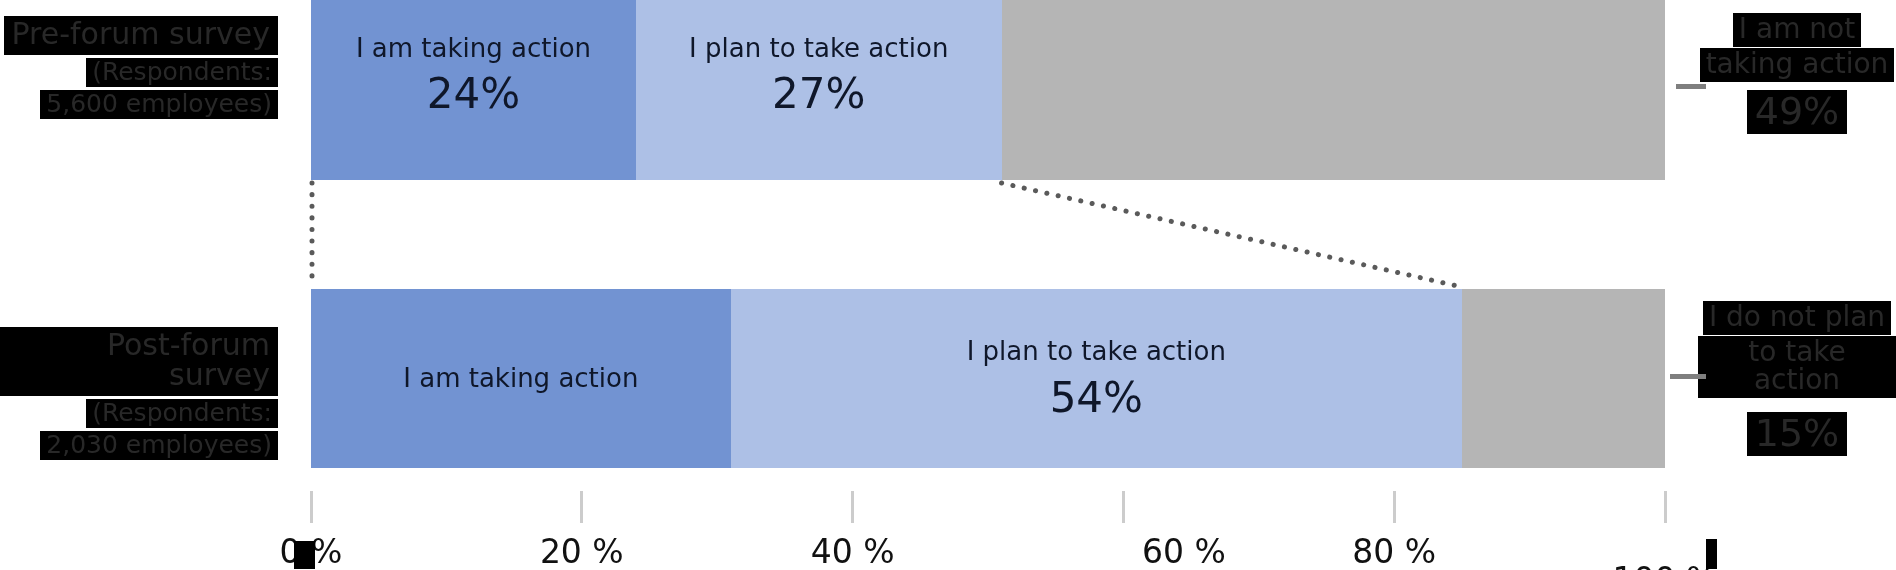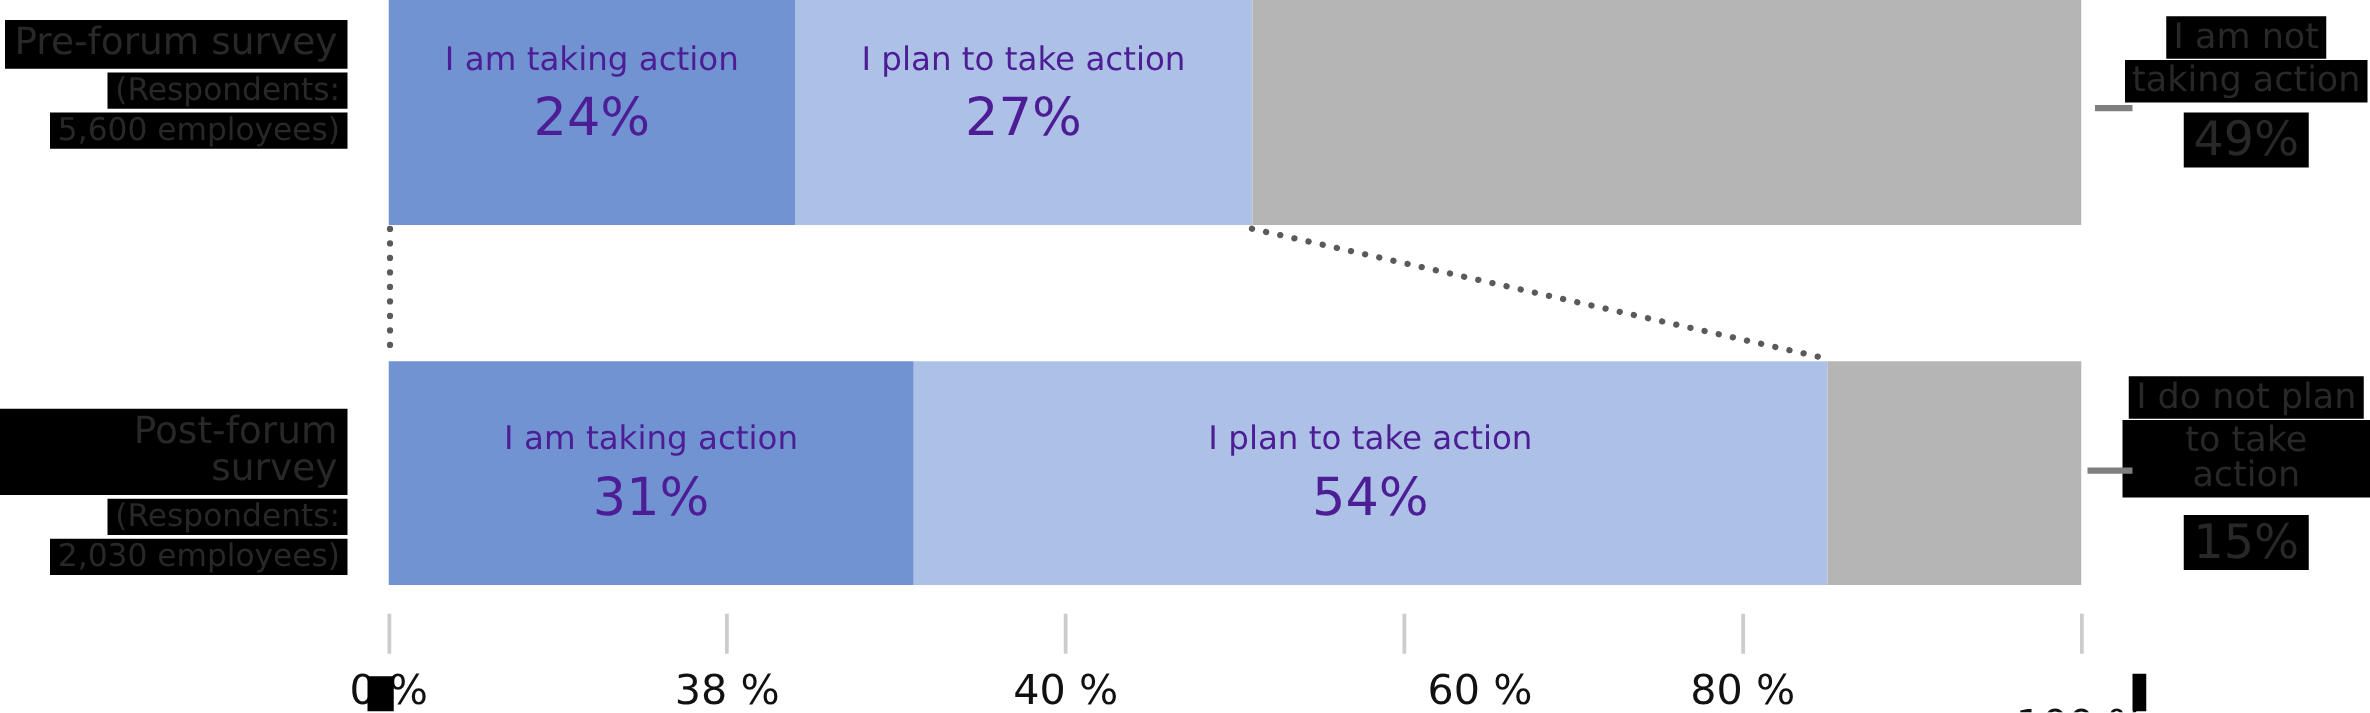--- a/index.html
+++ b/index.html
@@ -11,21 +11,21 @@
     overflow:hidden;
   }
   
   .bar{position:absolute;left:311px;width:1354px;}
   .bar-top{top:0;height:180px;}
   .bar-bottom{top:289px;height:179px;}
   .seg{
     position:absolute;top:0;height:100%;
     display:flex;flex-direction:column;
     align-items:center;justify-content:center;
-    color:#4c1d95;
+    color:#0f172a;
   }
   .bar-top .seg{padding-bottom:30px;box-sizing:border-box;}
   .seg-label{font-size:26px;line-height:1.25;white-space:nowrap;}
   .seg-pct{font-size:42px;line-height:1.15;margin-top:6px;white-space:nowrap;}
   
   .row-head{position:absolute;left:0;width:278px;text-align:right;line-height:1.0;}
   .row-head-top{top:16px;}
   .row-head-bottom{top:327px;}
   .hl{
     display:inline-block;background:#000;color:#282828;
@@ -79,21 +79,20 @@
       </div>
       <div class="seg" style="left: 324.96px; width: 365.58px; background: rgb(173, 192, 230);">
         <div class="seg-label">I plan to take action</div>
         <div class="seg-pct">27%</div>
       </div>
       <div class="seg" style="left: 690.54px; width: 663.46px; background: rgb(181, 181, 181);"></div>
     </div>
   <div class="bar bar-bottom" id="bar-1">
       <div class="seg" style="left: 0px; width: 419.74px; background: rgb(114, 147, 210);">
         <div class="seg-label">I am taking action</div>
-        <div class="seg-pct">31%</div>
       </div>
       <div class="seg" style="left: 419.74px; width: 731.16px; background: rgb(173, 192, 230);">
         <div class="seg-label">I plan to take action</div>
         <div class="seg-pct">54%</div>
       </div>
       <div class="seg" style="left: 1150.9px; width: 203.1px; background: rgb(181, 181, 181);"></div>
     </div>
 
   <svg class="overlay" id="dotted-overlay" width="1896" height="570">
       <line x1="312" y1="183" x2="312" y2="287" stroke="#5a5a5a" stroke-width="5" stroke-dasharray="0.1 11.5" stroke-linecap="round"></line>
@@ -111,21 +110,21 @@
     <span class="hl out-line">I do not plan</span><br>
     <span class="hl out-line">to take action</span><br>
     <span class="hl out-pct">15%</span>
   </div>
   <div class="conn conn-bottom"></div>
 
   <div id="axis">
       <div class="tick" style="left: 309.5px; background: rgb(204, 204, 204);"></div>
       <div class="tick-label" style="left: 311px;">0 %</div>
       <div class="tick" style="left: 580.3px; background: rgb(204, 204, 204);"></div>
-      <div class="tick-label" style="left: 581.8px;">38 %</div>
+      <div class="tick-label" style="left: 581.8px;">20 %</div>
       <div class="tick" style="left: 851.1px; background: rgb(204, 204, 204);"></div>
       <div class="tick-label" style="left: 852.6px;">40 %</div>
       <div class="tick" style="left: 1121.9px; background: rgb(204, 204, 204);"></div>
       <div class="tick-label" style="left: 1184px;">60 %</div>
       <div class="tick" style="left: 1392.7px; background: rgb(204, 204, 204);"></div>
       <div class="tick-label" style="left: 1394.2px;">80 %</div>
       <div class="tick" style="left: 1663.5px; background: rgb(204, 204, 204);"></div>
       <div class="tick-label" style="left: 1665px; margin-top: 28px;">100 %</div>
     </div>
 

